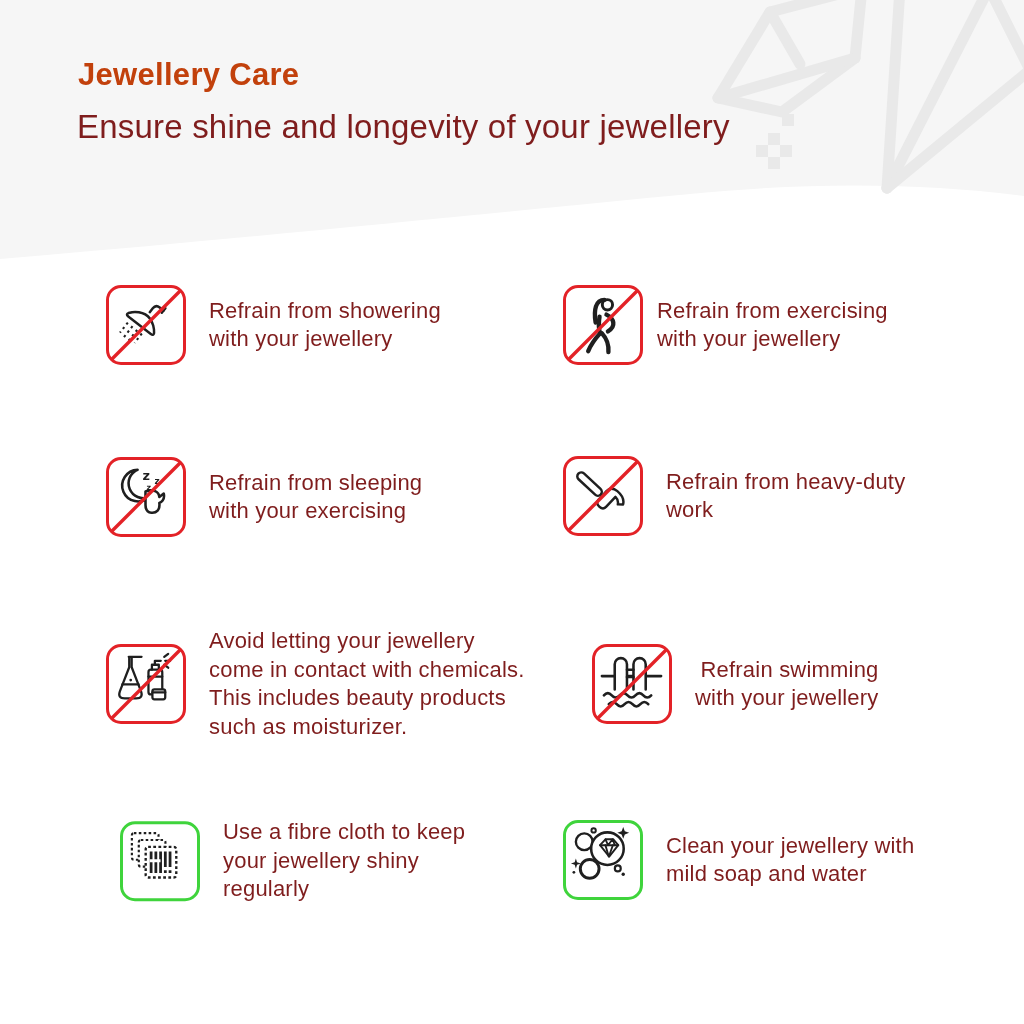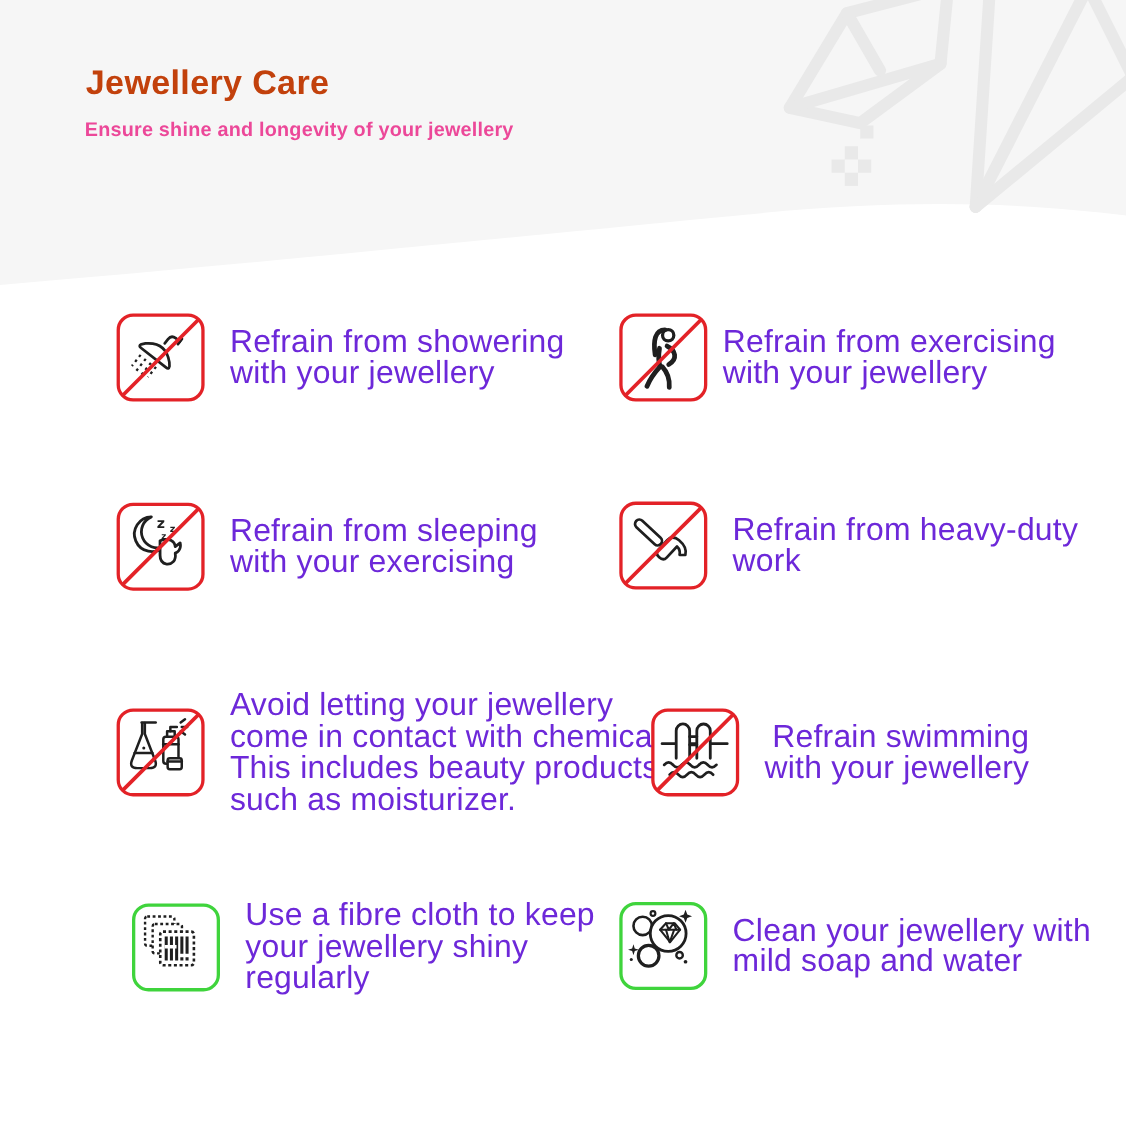--- a/index.html
+++ b/index.html
@@ -8,35 +8,35 @@
     font-family:"Liberation Sans",sans-serif;color:#252525;
   }
   .wave{position:absolute;left:0;top:0;}
   .watermark{position:absolute;left:690px;top:0;}
   .title{
     position:absolute;left:78px;top:57px;margin:0;
     font-size:31px;font-weight:bold;letter-spacing:.3px;color:#c2410c;
   }
   .subtitle{
     position:absolute;left:77px;top:108px;margin:0;
-    font-size:18px;font-weight:700;color:#ec4899;letter-spacing:.2px;
+    font-size:33px;font-weight:400;color:#7f1d1d;letter-spacing:.2px;
   }
   .item{
     position:absolute;display:flex;align-items:center;gap:23px;
     transform:translateY(-50%);
   }
   .icon-box{
     position:relative;flex:0 0 80px;width:80px;height:80px;background:#fff;
     border:3.3px solid #e32227;border-radius:15px;box-sizing:border-box;
   }
   .icon-box.green{border-color:#3fd43c;}
   .glyph{position:absolute;left:0;top:0;width:73px;height:73px;}
   .slash{position:absolute;left:-3.3px;top:-3.3px;width:80px;height:80px;}
   .label{
-    font-size:29px;line-height:28.5px;color:#6d28d9;white-space:pre-line;
+    font-size:22px;line-height:28.5px;color:#7f1d1d;white-space:pre-line;
     letter-spacing:.2px;
   }
   .footer{
     position:absolute;left:0;top:993px;width:100%;text-align:center;
     font-size:13.5px;color:#1c1c1c;letter-spacing:.1px;
   }
   .footer b{font-weight:bold;}
   svg text{font-family:"DejaVu Sans",sans-serif;}
 </style>
 </head>

